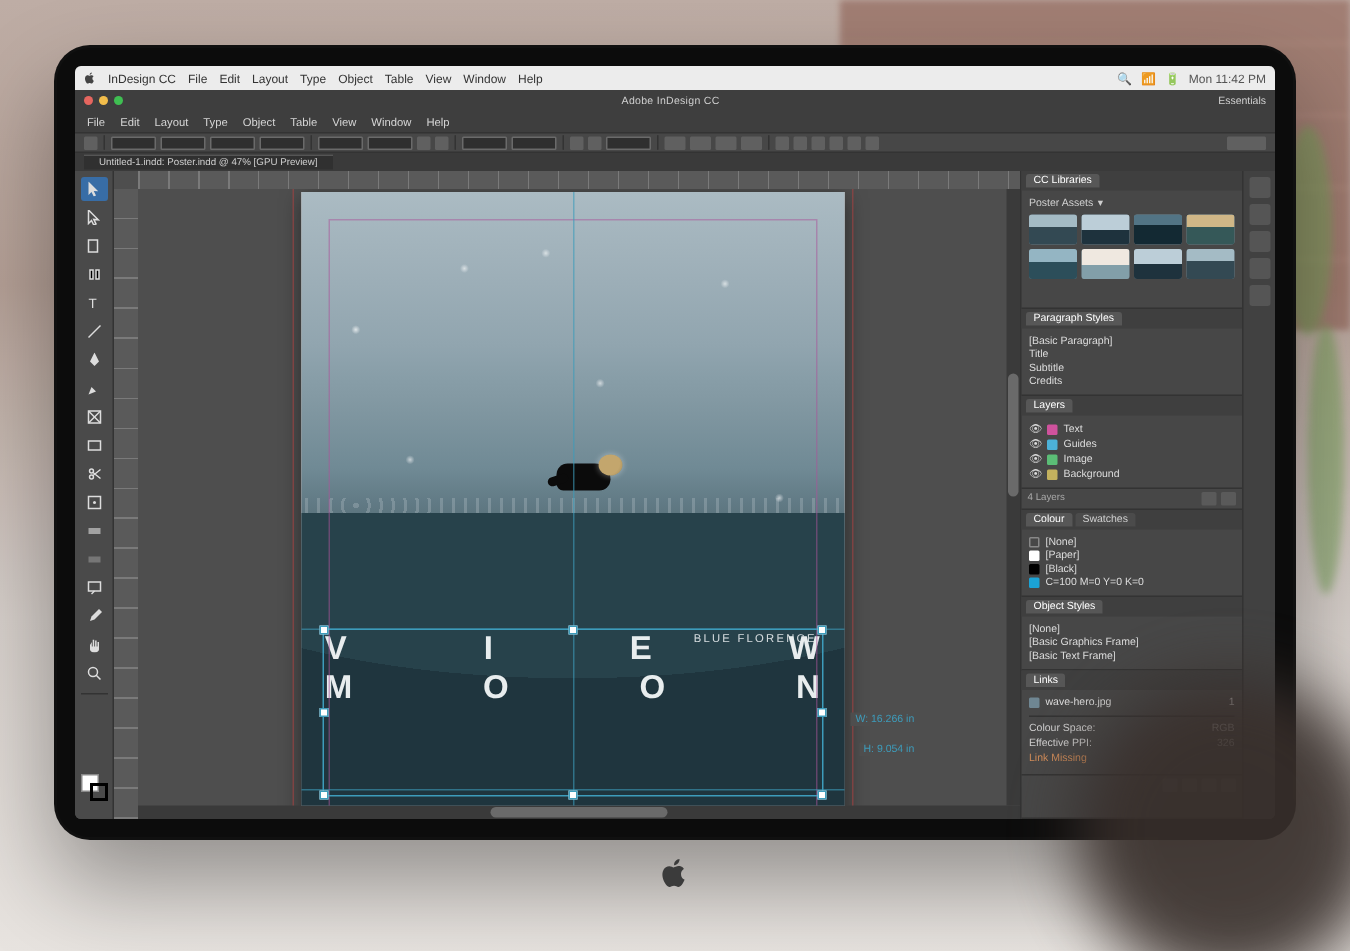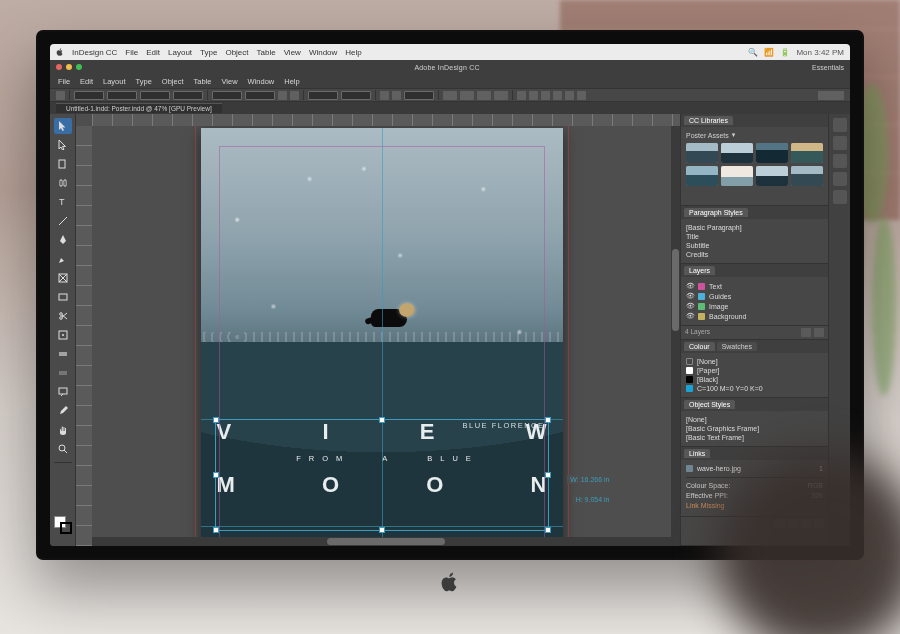--- a/index.html
+++ b/index.html
@@ -29,21 +29,21 @@
       radial-gradient(12px 90px at 70% 70%, #6fa24a 0 100%, transparent 0);
     opacity: .55; filter: blur(3px);
   }
   .blur-foreground {
     position: absolute; right: -40px; bottom: -40px; width: 240px; height: 240px;
     background: radial-gradient(closest-side, #3a2f2a 0 70%, transparent 100%);
     filter: blur(18px); opacity: .9;
   }
   .imac {
     position: absolute; left: 36px; top: 30px; width: 828px; height: 530px;
-    border-radius: 7px;
+    border-radius: 24px;
     background: #0c0c0c;
     box-shadow: 0 30px 60px rgba(0,0,0,.35), inset 0 0 0 2px rgba(255,255,255,.02);
     padding: 4px;
   }
   .apple {
     position: absolute; left: 50%; bottom: -44px; transform: translateX(-50%);
     width: 120px; height: 44px;
     display: flex; align-items: center; justify-content: center;
     color: #3b3b3b;
   }
@@ -253,21 +253,21 @@
         <span data-bind="mac_menu.items.5">Object</span>
         <span data-bind="mac_menu.items.6">Table</span>
         <span data-bind="mac_menu.items.7">View</span>
         <span data-bind="mac_menu.items.8">Window</span>
         <span data-bind="mac_menu.items.9">Help</span>
         <div class="spacer"></div>
         <div class="mb-icons">
           <span data-bind="mac_menu.right.search">🔍</span>
           <span data-bind="mac_menu.right.wifi">📶</span>
           <span data-bind="mac_menu.right.battery">🔋</span>
-          <span data-bind="mac_menu.right.clock">Mon 3:42 PM</span>
+          <span data-bind="mac_menu.right.clock">Mon 11:42 PM</span>
         </div>
       </div>
 
       <div class="app">
 
         <div class="app-titlebar">
           <div class="traffic">
             <span class="dot-r"></span>
             <span class="dot-y"></span>
             <span class="dot-g"></span>
@@ -466,25 +466,20 @@
                     <div class="head"></div>
                 </div>
                 <div class="byline" data-bind="poster.byline">BLUE FLORENCE</div>
                 <div class="title-stack">
                   <div class="title-row">
                     <span data-bind="poster.title_row1.0">V</span>
                     <span data-bind="poster.title_row1.1">I</span>
                     <span data-bind="poster.title_row1.2">E</span>
                     <span data-bind="poster.title_row1.3">W</span>
                   </div>
-                  <div class="sub-row">
-                    <span data-bind="poster.sub_row.0">FROM</span>
-                    <span data-bind="poster.sub_row.1">A</span>
-                    <span data-bind="poster.sub_row.2">BLUE</span>
-                  </div>
                   <div class="title-row">
                     <span data-bind="poster.title_row2.0">M</span>
                     <span data-bind="poster.title_row2.1">O</span>
                     <span data-bind="poster.title_row2.2">O</span>
                     <span data-bind="poster.title_row2.3">N</span>
                   </div>
                 </div>
 
               </div>
               <div class="margin-box"></div>

